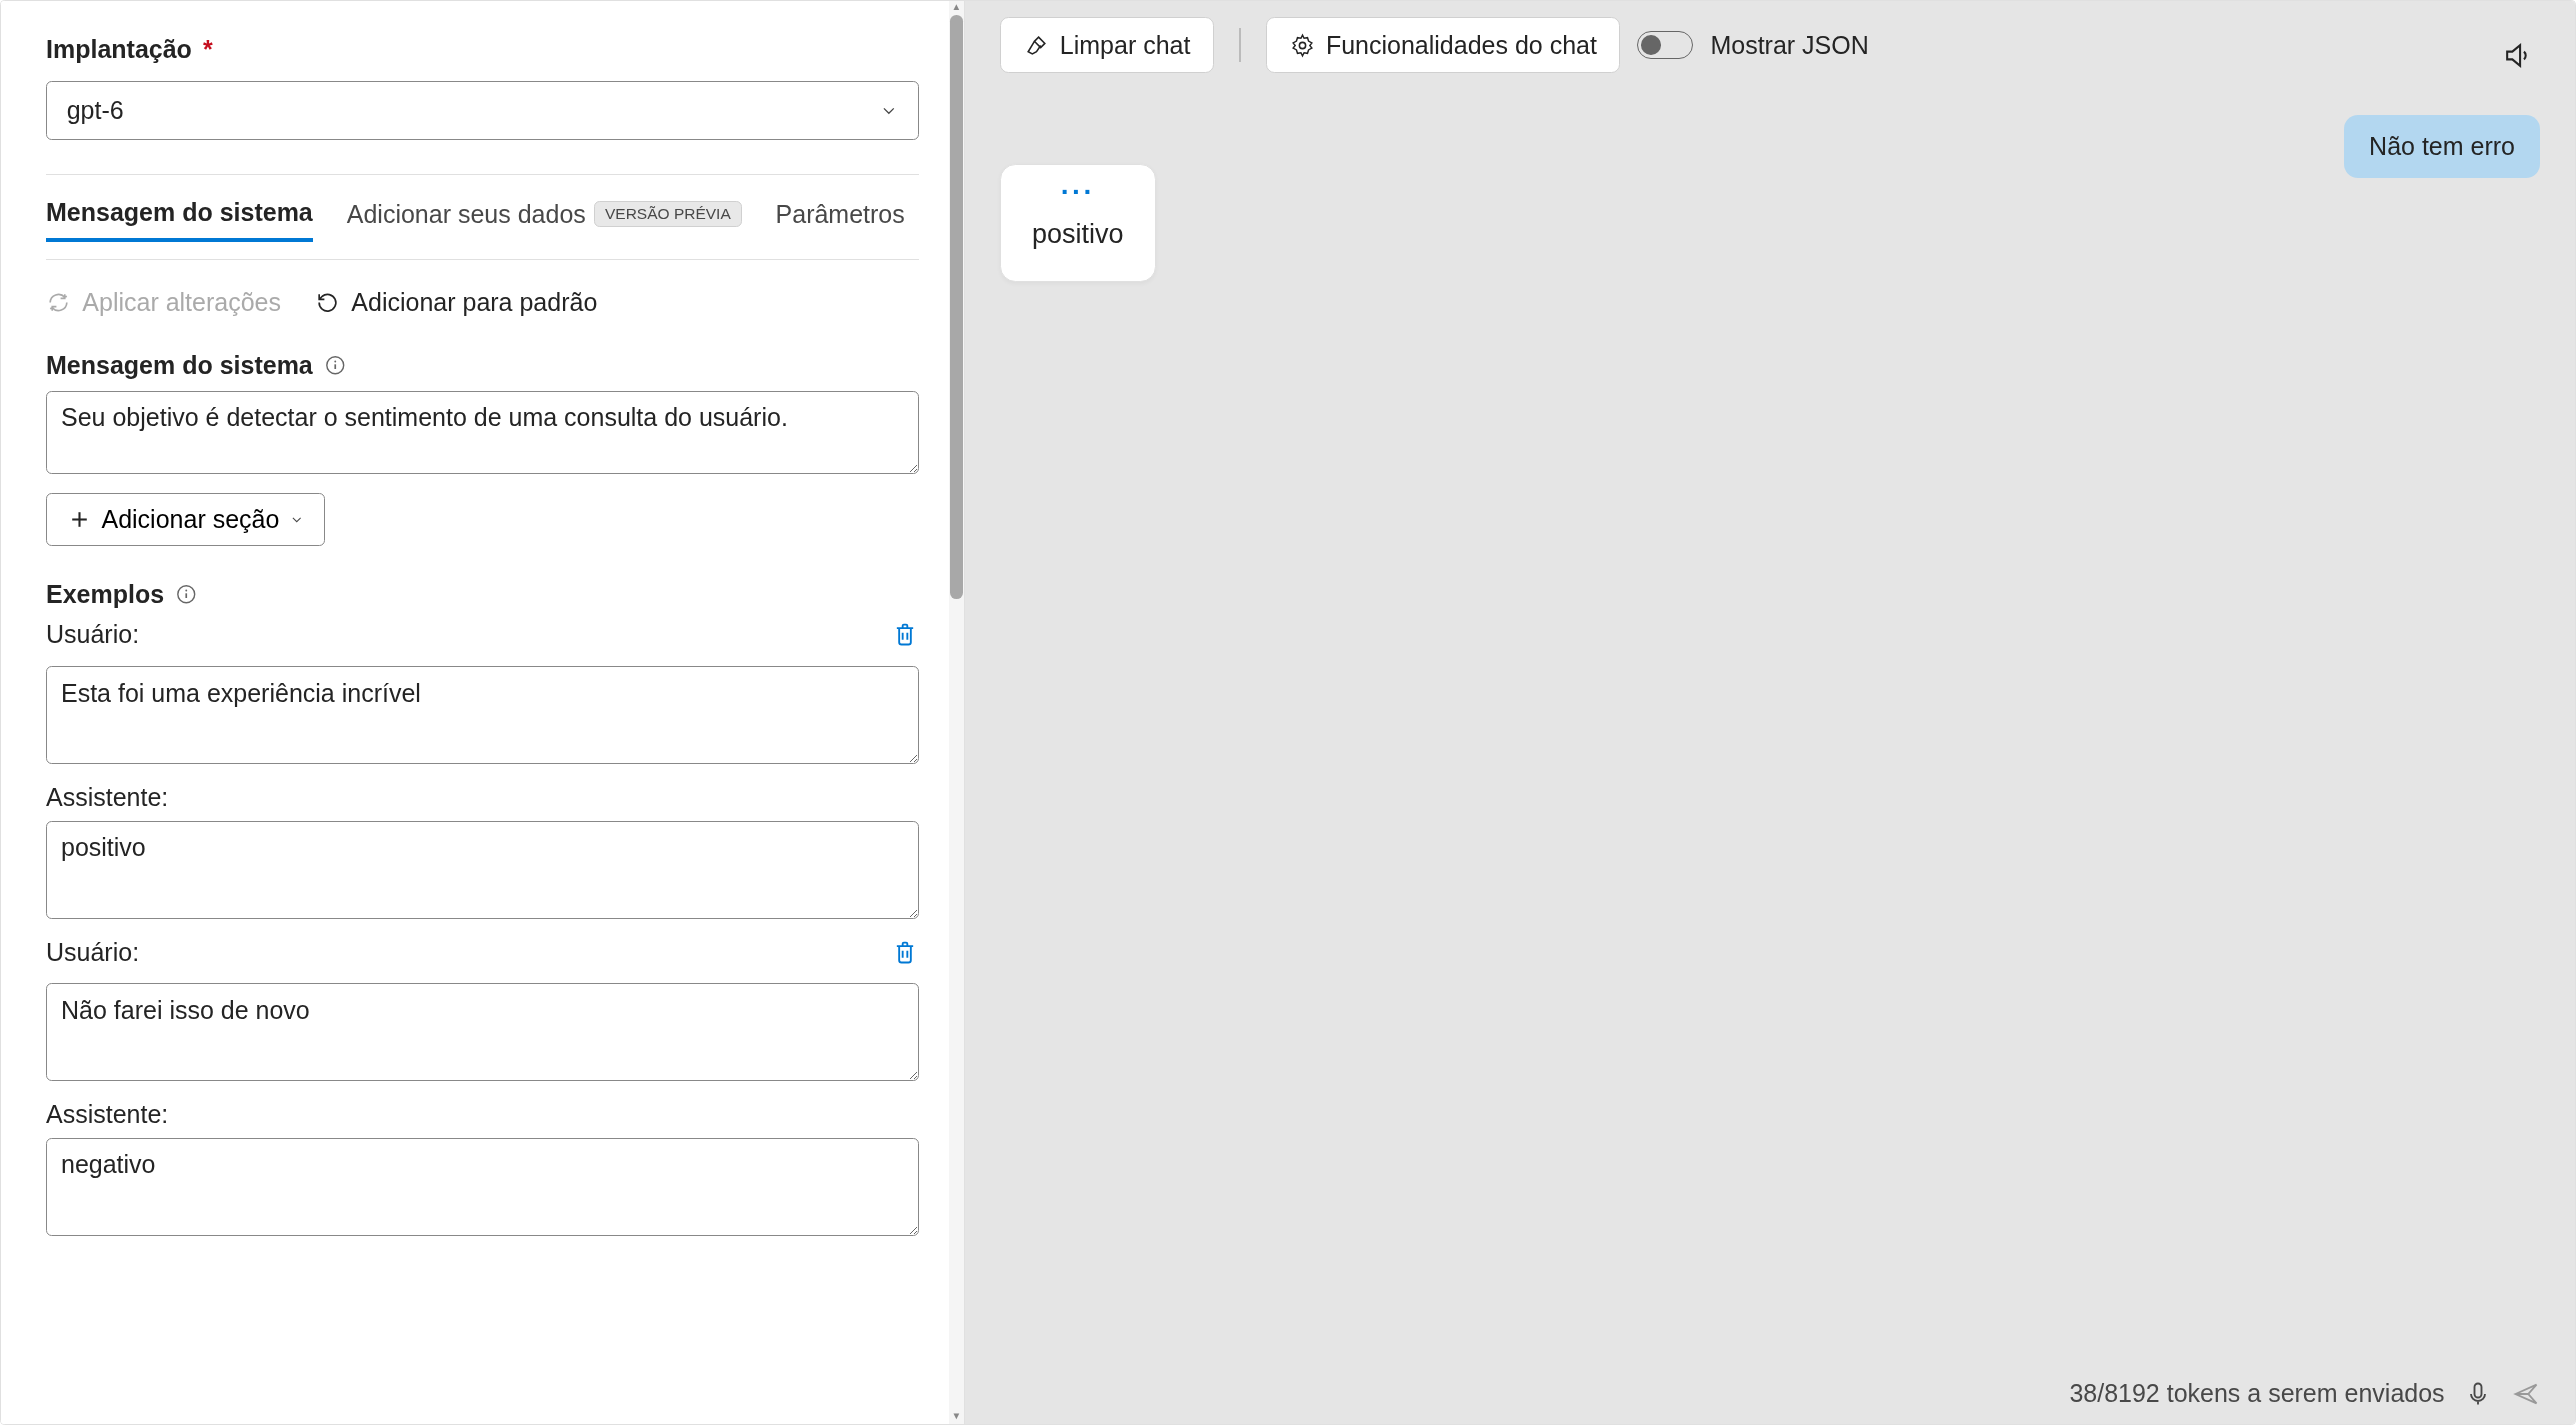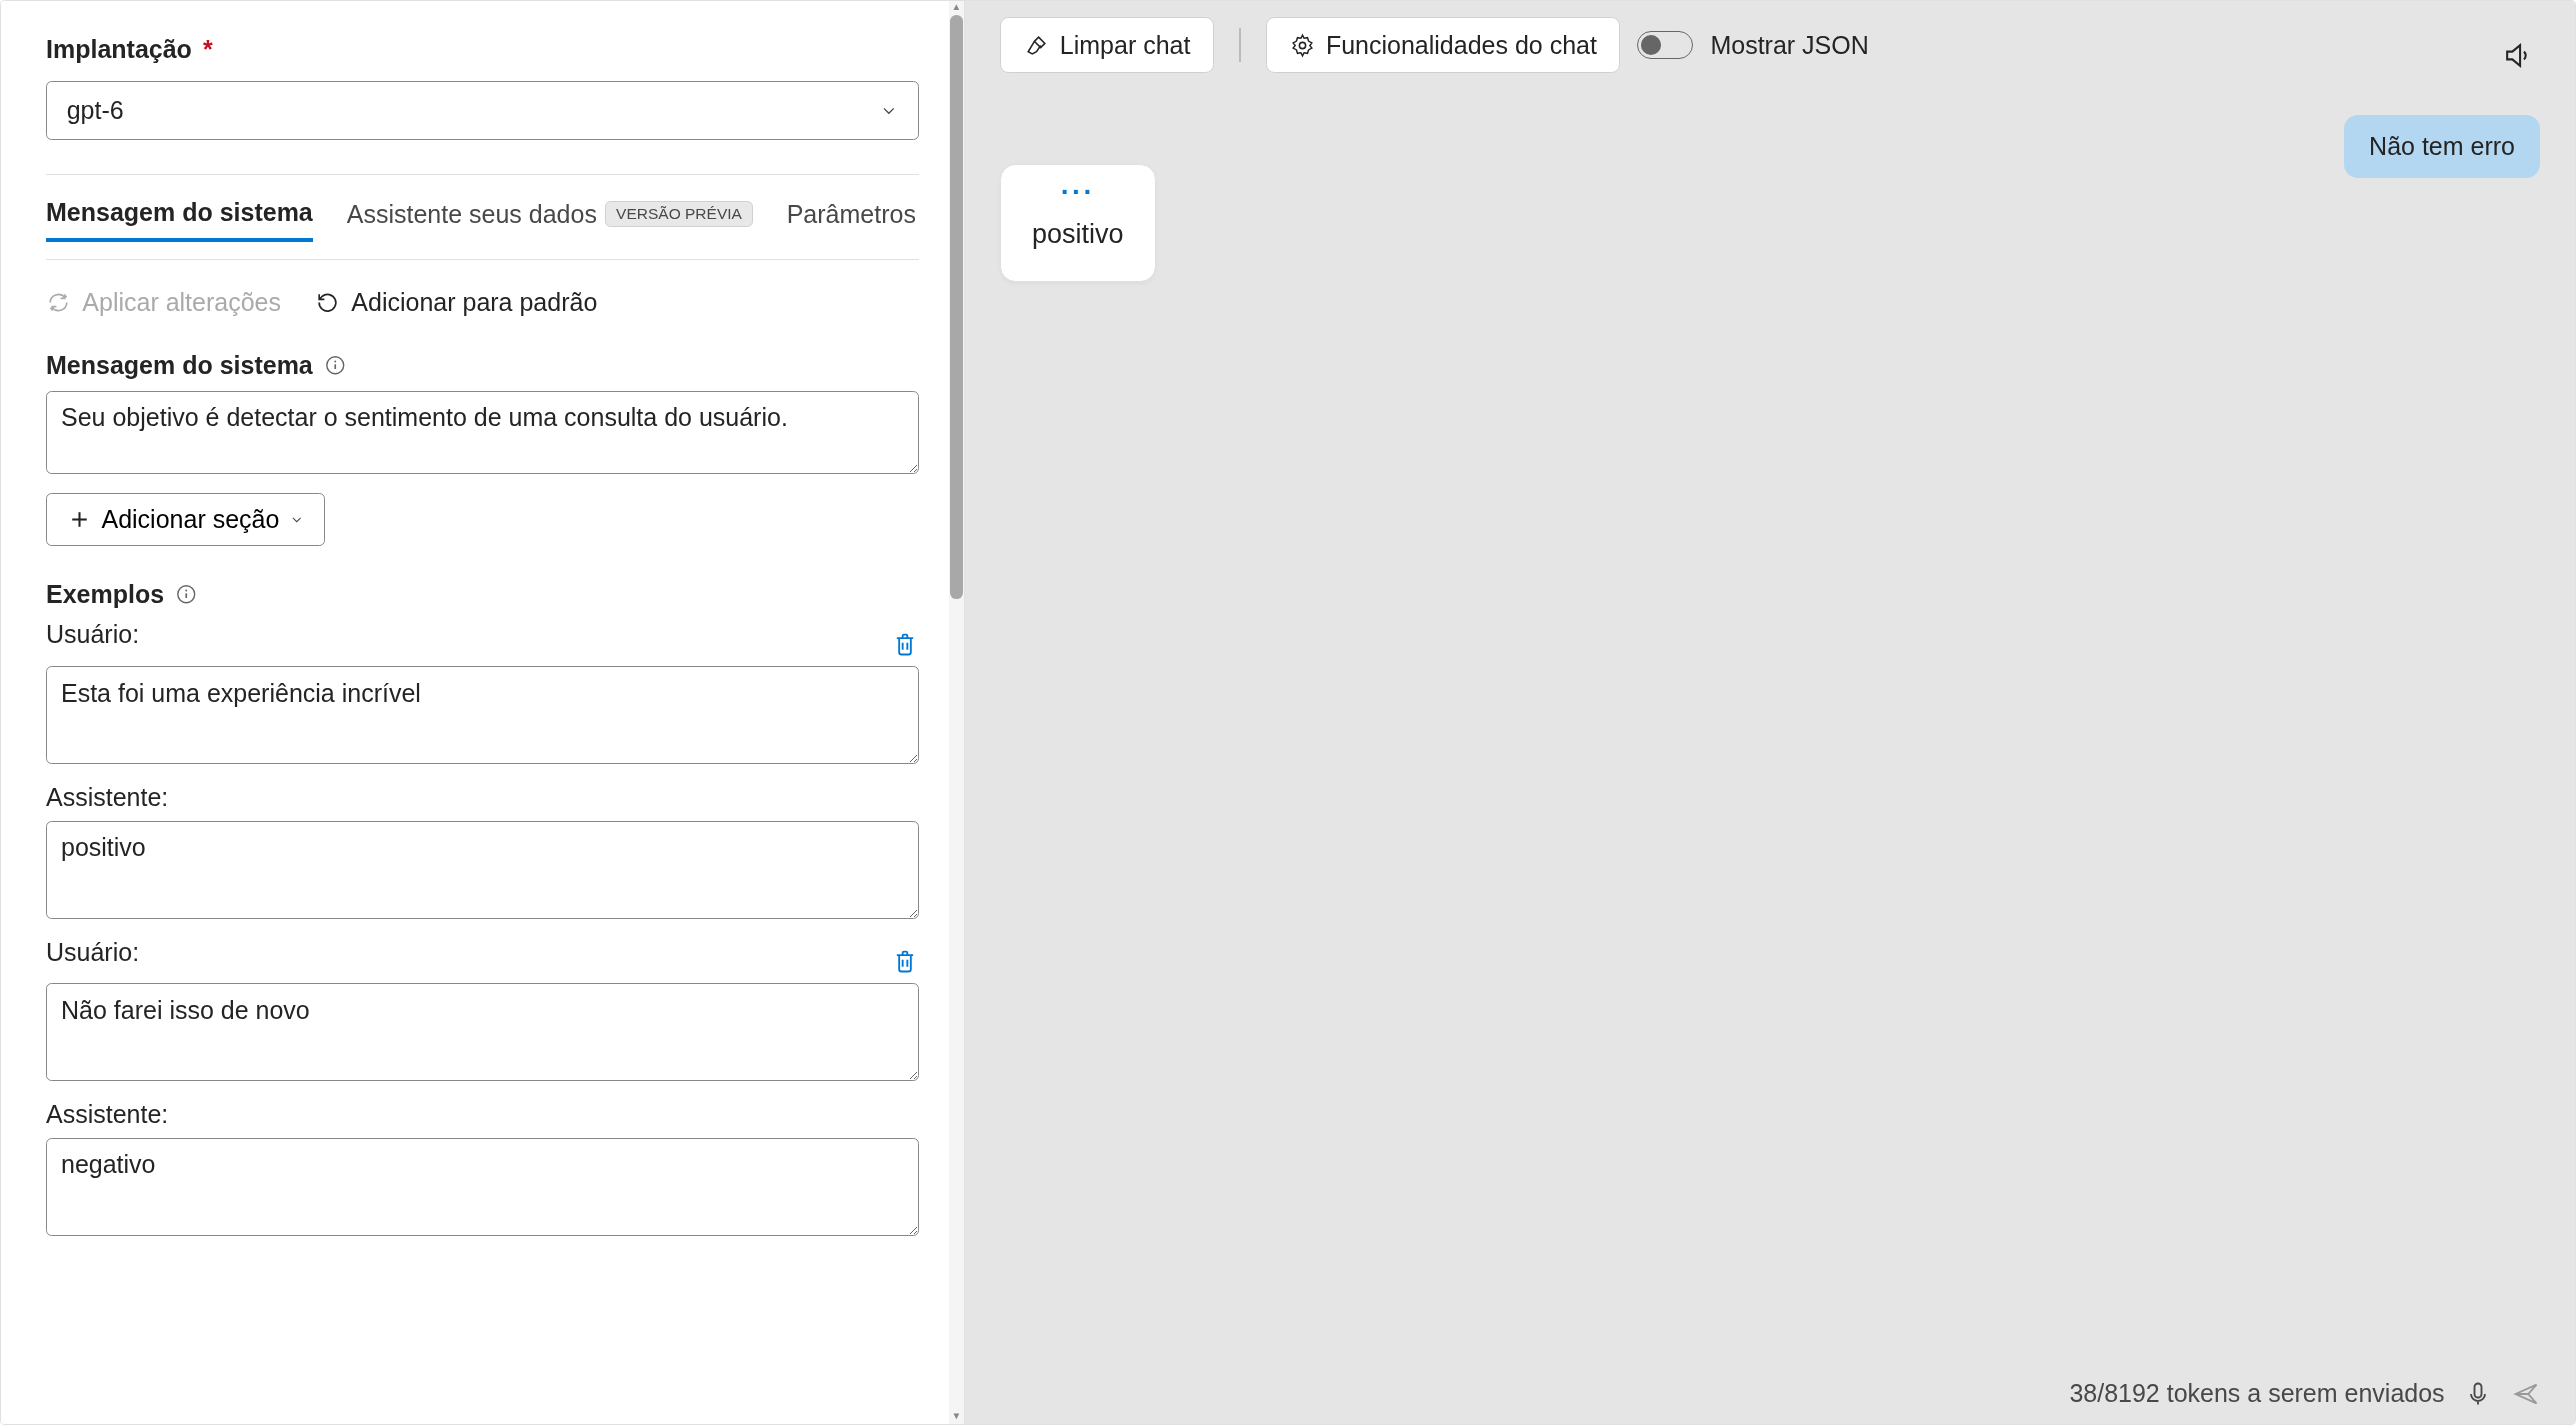--- a/index.html
+++ b/index.html
@@ -192,21 +192,21 @@
       margin-bottom: 34px;
     }
     .example-label {
       font-size: 25px;
       color: #242424;
       margin-bottom: 8.4px;
     }
     .example-row-header {
       display: flex;
       justify-content: space-between;
-      align-items: flex-end;
+      align-items: flex-start;
       margin-bottom: 8.4px;
     }
     .trash-icon {
       width: 28px;
       height: 28px;
       color: #0078d4;
       cursor: pointer;
     }
     
     .right-panel {
@@ -363,21 +363,21 @@
       <svg class="chevron-down" viewBox="0 0 24 24">
           <path d="M6 9l6 6 6-6" fill="none" stroke="#484848" stroke-width="1.6"></path>
         </svg>
     </div>
 
     <hr class="divider">
 
     <div class="tabs">
       <div class="tab active">Mensagem do sistema</div>
       <div class="tab tab-with-badge">
-        <span>Assistente seus dados</span>
+        <span>Adicionar seus dados</span>
         <span class="preview-badge">VERSÃO PRÉVIA</span>
       </div>
       <div class="tab">Parâmetros</div>
     </div>
 
     <hr class="divider">
 
     <div class="action-row">
       <div class="action-btn disabled">
         <svg class="icon-svg" viewBox="0 0 24 24">

